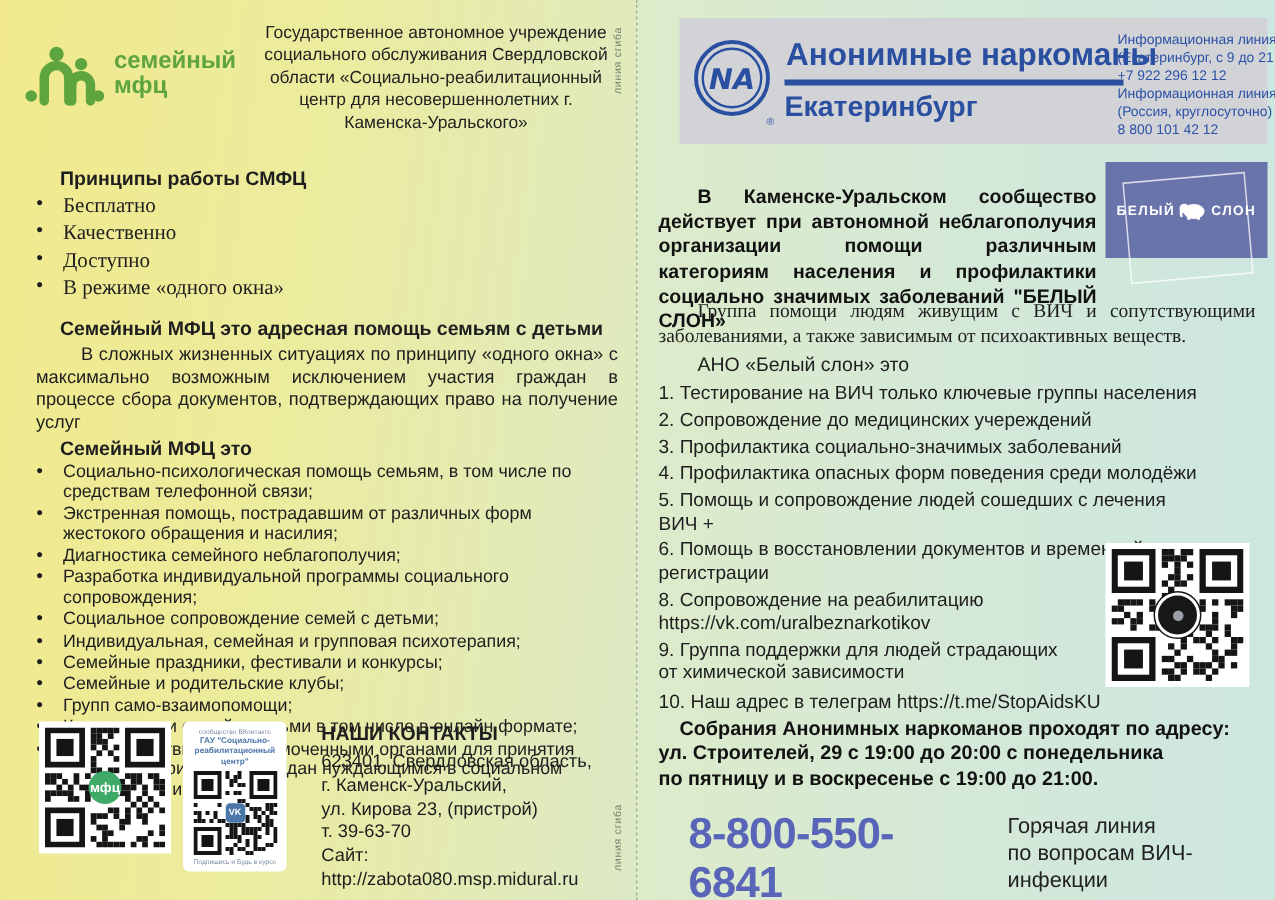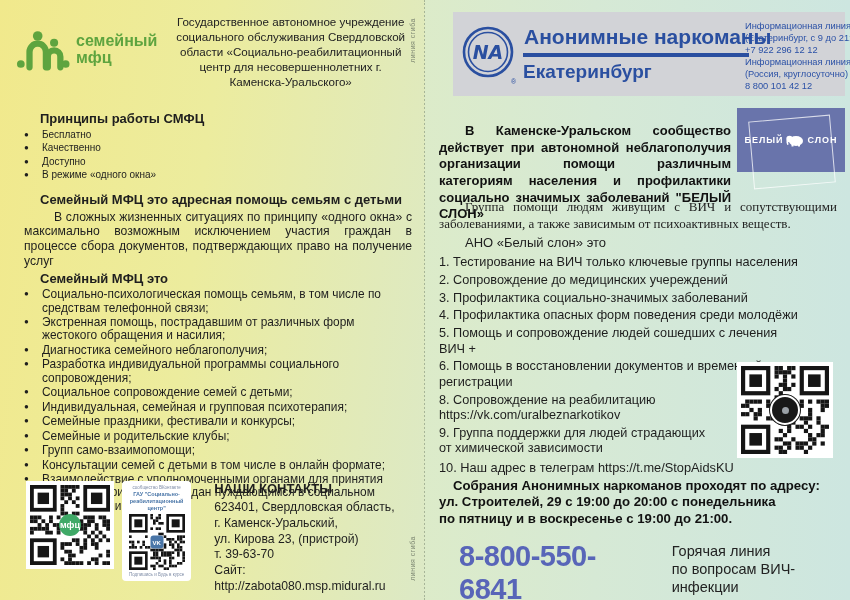--- a/index.html
+++ b/index.html
@@ -13,21 +13,21 @@
   
   .lp-header{position:absolute;top:14px;left:16px;width:394px;display:flex;align-items:flex-start;}
   .mfc-logo{display:flex;align-items:center;margin-top:14px;}
   .mfc-logo-text{margin-left:6px;color:#5ea43f;font-weight:bold;font-size:16px;line-height:1.05;}
   .org-text{margin-left:14px;width:242px;text-align:center;font-size:11.6px;line-height:1.3;color:#222;}
   .lp-body{position:absolute;top:111px;left:24px;width:388px;}
   .h1{font-weight:bold;font-size:13px;margin:0 0 3px 16px;}
   ul.dots{list-style:none;margin:0;padding:0;}
   ul.dots li{position:relative;padding-left:18px;margin:0 0 1px 0;}
   ul.dots li:before{content:"●";position:absolute;left:0;top:1px;font-size:8px;}
-  .principles li{font-size:10px;line-height:1.24;margin-bottom:3px;}
+  .principles li{font-size:14px;line-height:1.24;margin-bottom:3px;font-family:Liberation Serif, serif;}
   .sec2-p{margin:1px 0 2px 0;font-size:12.2px;line-height:1.22;text-align:justify;text-indent:30px;}
   .services li{font-size:11.9px;line-height:1.13;margin-bottom:1.5px;}
   .gap1{height:9px;}
   .contacts-row{position:absolute;top:481px;left:26px;width:392px;display:flex;align-items:flex-start;}
   .qr-wrap{position:relative;background:#fff;padding:4px;width:80px;height:80px;}
   .qr-wrap svg{display:block;width:80px;height:80px;}
   .qr-center{position:absolute;left:50%;top:50%;transform:translate(-50%,-50%);display:flex;align-items:center;justify-content:center;}
   .mfc-qr-logo{width:22px;height:22px;border-radius:50%;background:#3fa967;color:#fff;font-size:9px;font-weight:bold;}
   .vk-card{background:#fff;border-radius:4px;margin-left:8px;width:64px;padding:4px 3px;text-align:center;}
   .vk-card .tiny{font-size:4.5px;color:#7d8ba6;line-height:1.2;}

